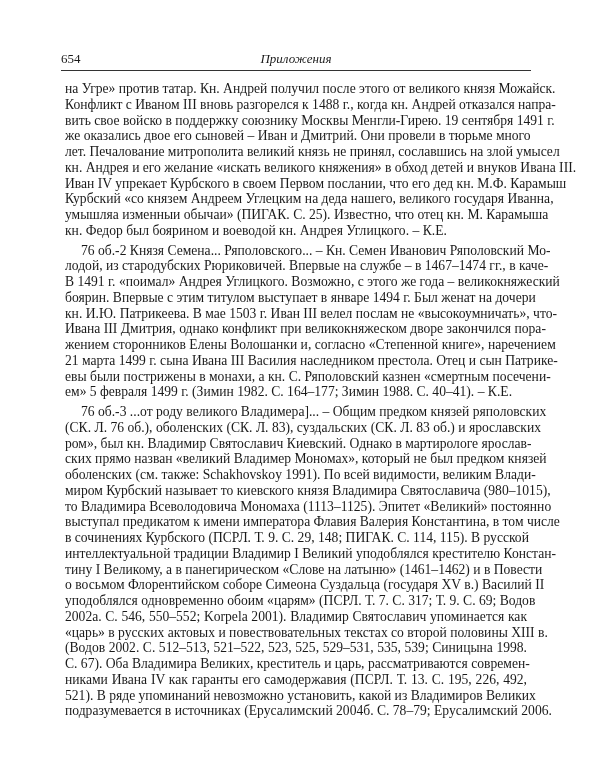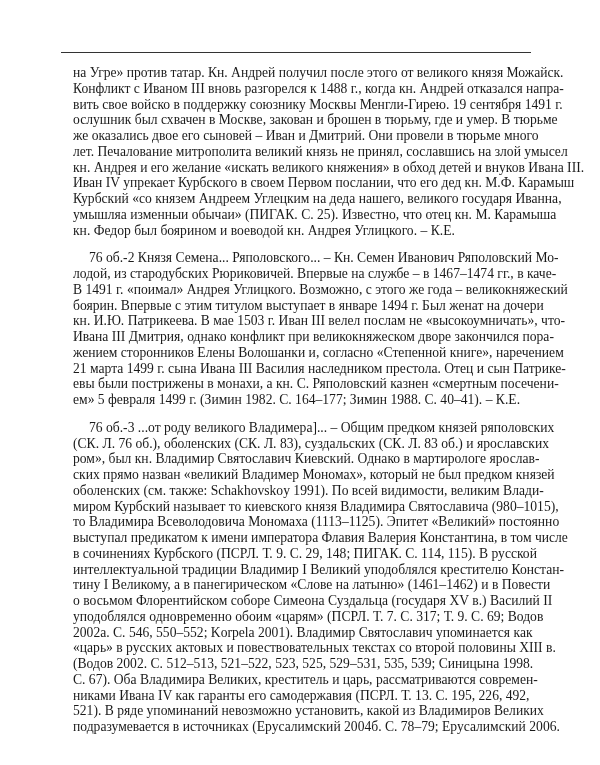--- a/index.html
+++ b/index.html
@@ -46,21 +46,21 @@
       border-top: 1px solid #333;
     }
     .body-text {
       margin-top: 10px;
       font-size: 13.6px;
       line-height: 15.75px;
       text-align: justify;
       hyphens: manual;
     }
     .body-text p {
-      margin: 12px;
+      margin: 4px;
     }
     .line {
       display: block;
       text-align: justify;
       text-align-last: justify;
       white-space: nowrap;
       height: 15.75px;
       overflow: visible;
     }
     .line.last {
@@ -68,27 +68,30 @@
     }
     .line.first-indent {
       padding-left: 16px;
     }
     .it { }
   </style>
 </head>
 <body>
 
 <div class="page">
+  <div class="running-head">
+    <span class="page-number">654</span>
+    <span class="section-title">Приложения</span>
+  </div>
   <div class="rule"></div>
   <div class="body-text" id="body-text">
       <p>
         <span class="line"><span>на Угре» против татар. Кн. Андрей получил после этого от великого князя Можайск.</span></span>
         <span class="line"><span>Конфликт с Иваном III вновь разгорелся к 1488 г., когда кн. Андрей отказался напра-</span></span>
         <span class="line"><span>вить свое войско в поддержку союзнику Москвы Менгли-Гирею. 19 сентября 1491 г.</span></span>
-        <span class="line"><span>ослушник был схвачен в Москве, закован и брошен в тюрьму, где и умер. В тюрьме</span></span>
         <span class="line"><span>же оказались двое его сыновей – Иван и Дмитрий. Они провели в тюрьме много</span></span>
         <span class="line"><span>лет. Печалование митрополита великий князь не принял, сославшись на злой умысел</span></span>
         <span class="line"><span>кн. Андрея и его желание «искать великого княжения» в обход детей и внуков Ивана III.</span></span>
         <span class="line"><span>Иван IV упрекает Курбского в своем Первом послании, что его дед кн. М.Ф. Карамыш</span></span>
         <span class="line"><span>Курбский «со князем Андреем Углецким на деда нашего, великого государя Иванна,</span></span>
         <span class="line"><span>умышляа изменныи обычаи» (ПИГАК. С. 25). Известно, что отец кн. М. Карамыша</span></span>
         <span class="line last"><span>кн. Федор был боярином и воеводой кн. Андрея Углицкого. – </span><span class="it">К.Е.</span></span>
       </p>
       <p>
         <span class="line first-indent"><span>76 об.-2 </span><span class="it">Князя Семена... Ряполовского...</span><span> – Кн. Семен Иванович Ряполовский Мо-</span></span>

